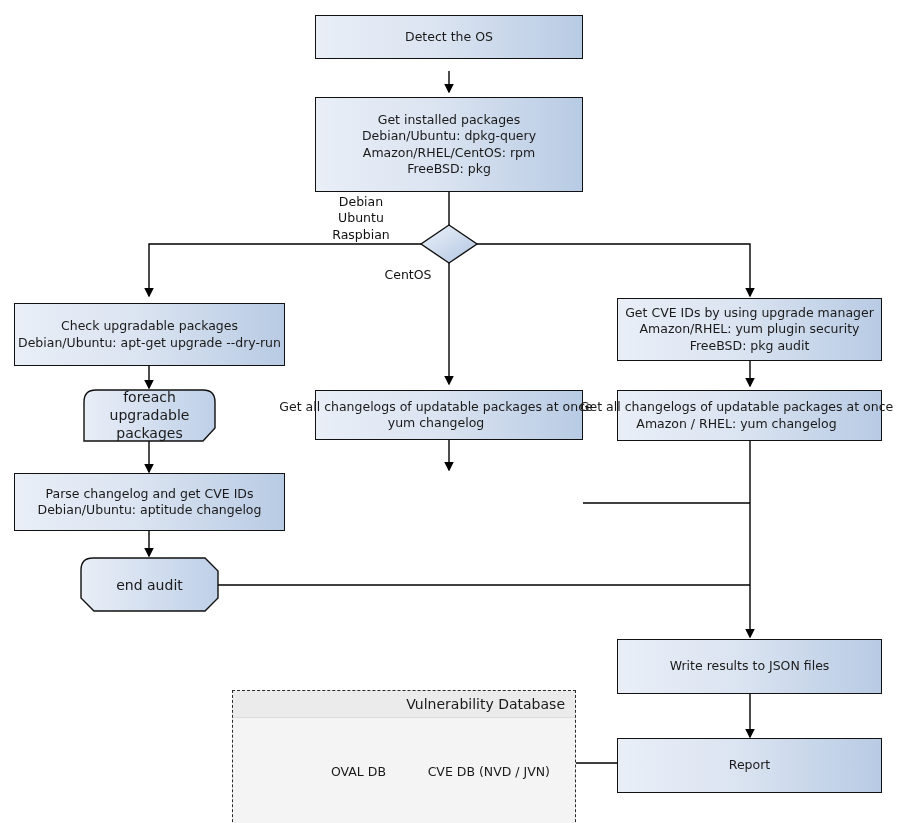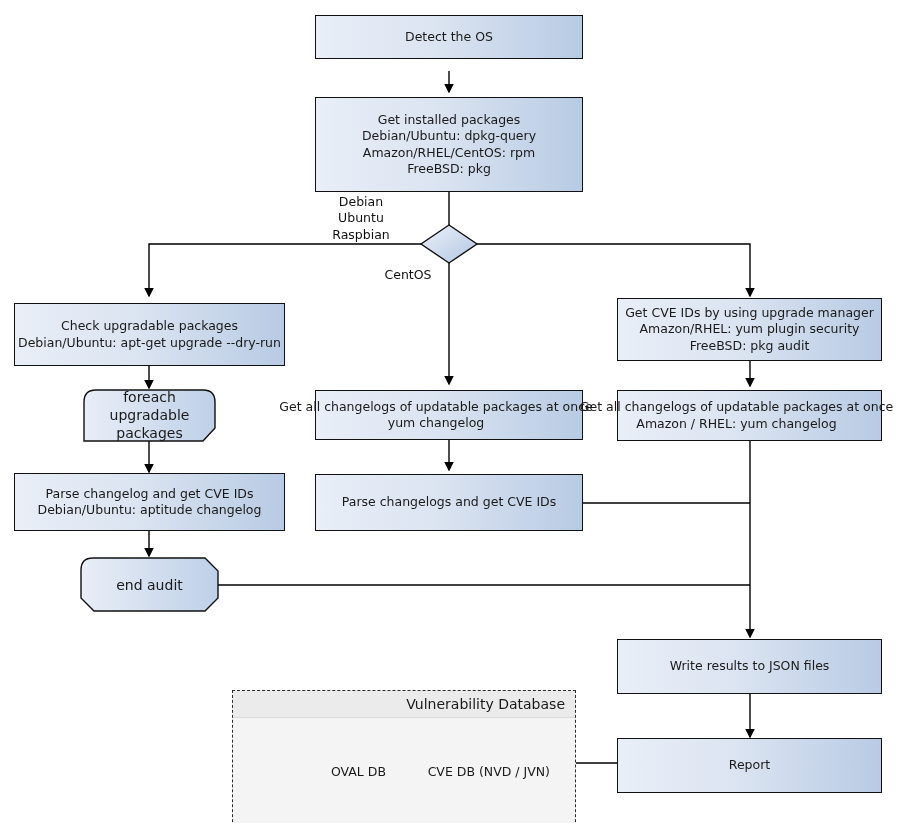--- a/index.html
+++ b/index.html
@@ -212,23 +212,20 @@
     <span class="lbl">end audit</span>
   </div>
 
   <div class="node proc" style="left:315px; top:390px; width:268px; height:50px;">
     <span class="lbl overflow-lbl">
       <span>Get all changelogs of updatable packages at once</span><br>
       <span>yum changelog</span>
     </span>
   </div>
 
-  <div class="node proc" style="left:315px; top:474px; width:268px; height:57px;">
-    <span class="lbl">Parse changelogs and get CVE IDs</span>
-  </div>
 
   <div class="node proc" style="left:617px; top:298px; width:265px; height:63px;">
     <span class="lbl">
       <span>Get CVE IDs by using upgrade manager</span><br>
       <span>Amazon/RHEL: yum plugin security</span><br>
       <span>FreeBSD: pkg audit</span>
     </span>
   </div>
 
   <div class="node proc" style="left:617px; top:390px; width:265px; height:51px;">

